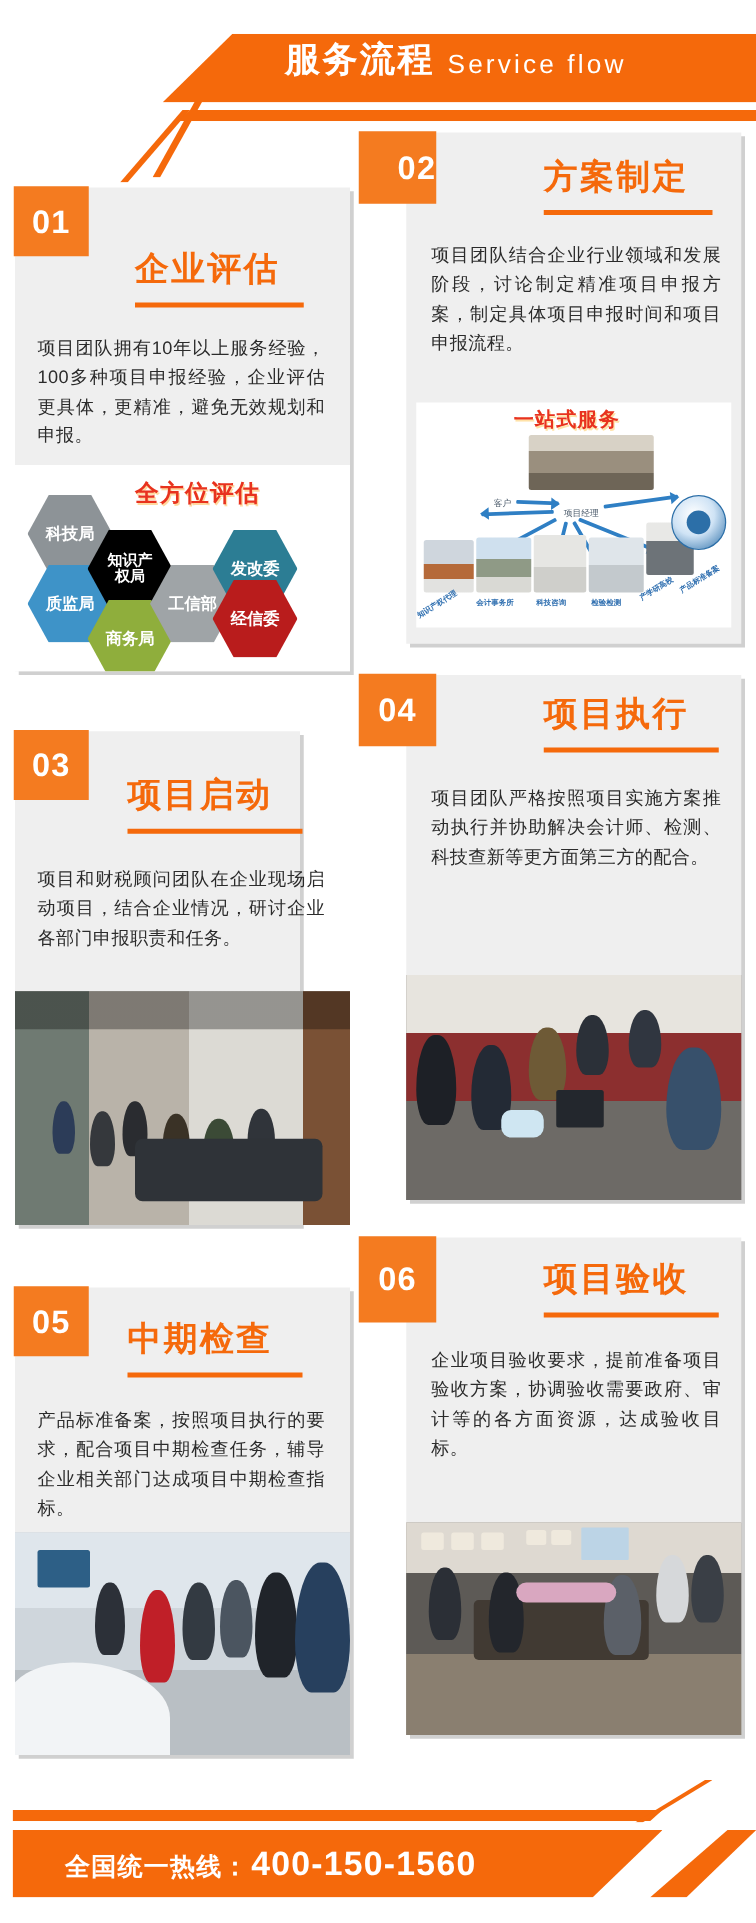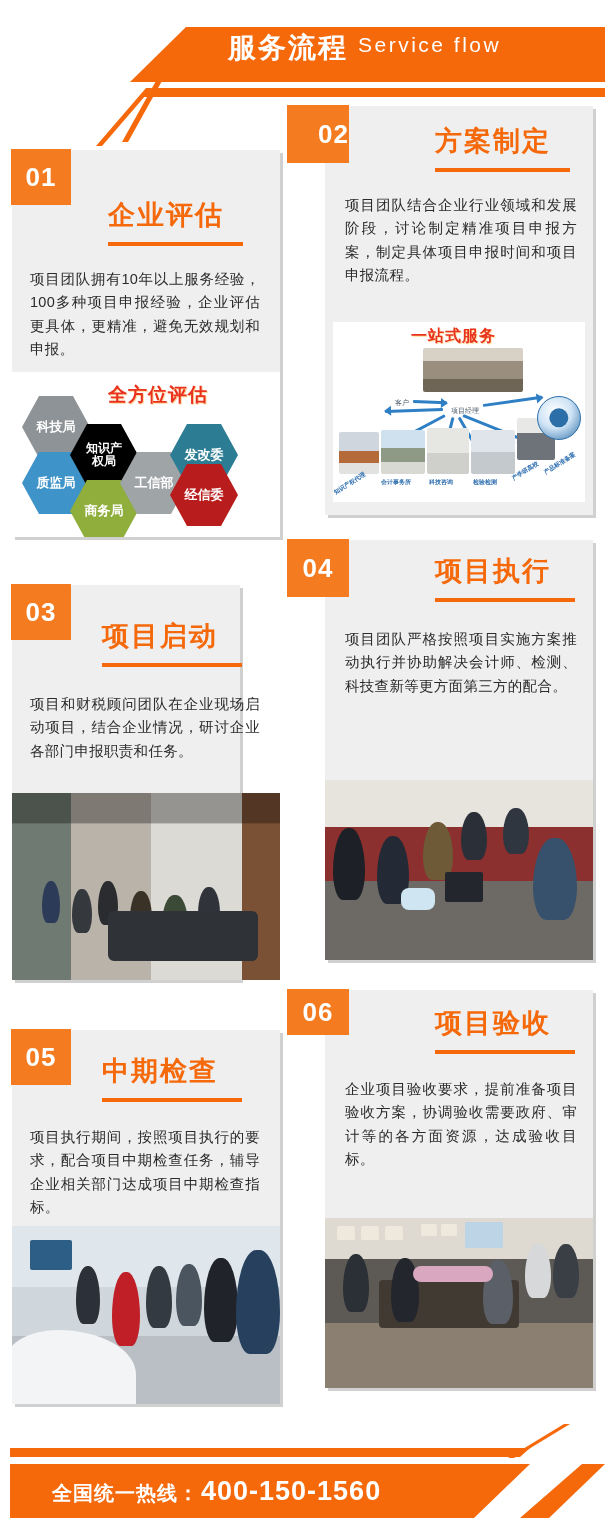--- a/index.html
+++ b/index.html
@@ -26,21 +26,21 @@
     background:#F5690B;
     clip-path:polygon(10px 0,463px 0,463px 9px,0 9px);
   }
   .hdr-stripe-tail{
     position:absolute;left:96px;top:88px;width:56px;height:58px;
     background:#F5690B;
     clip-path:polygon(50px 0,56px 0,6px 58px,0 58px);
   }
   .hdr-text{
     position:absolute;left:228px;top:34px;
-    display:flex;align-items:flex-start;gap:10px;color:#fff;white-space:nowrap;
+    display:flex;align-items:flex-end;gap:10px;color:#fff;white-space:nowrap;
   }
   .hdr-title-cn{font-size:28px;font-weight:bold;letter-spacing:2px;line-height:1;}
   .hdr-title-en{font-size:21px;letter-spacing:2.5px;line-height:1;font-weight:normal;}
 
   
   .card{position:absolute;background:#EFEFEF;box-shadow:3px 3px 0 0 rgba(170,170,170,.55);}
   .badge{
     position:absolute;background:#F47B20;color:#fff;
     display:flex;align-items:center;justify-content:center;
     font-size:26px;font-weight:bold;letter-spacing:1px;z-index:5;
@@ -276,21 +276,21 @@
     </div>
 
     <div class="badge" style="left:-38px;top:-1px;width:62px;height:58px;">
       <span>04</span>
     </div>
   </div>
 
   <div class="card" style="left:12px;top:1030px;width:268px;height:374px;">
     <div class="card-title" style="left:90px;top:28px;">中期检查</div>
     <div class="title-rule" style="left:90px;top:68px;width:140px;"></div>
-    <div class="card-body" style="left:18px;top:96px;width:230px;">项目执行期间，按照项目执行的要求，配合项目中期检查任务，辅导企业相关部门达成项目中期检查指标。</div>
+    <div class="card-body" style="left:18px;top:96px;width:230px;">产品标准备案，按照项目执行的要求，配合项目中期检查任务，辅导企业相关部门达成项目中期检查指标。</div>
 
     <div class="photo ph-tour" style="left:0px;top:196px;width:268px;height:178px;">
       <div class="ph-blob" style="left:18px;top:14px;width:42px;height:30px;border-radius:2px;background:#2d5f86;"></div>
       <div class="ph-blob" style="left:-6px;top:104px;width:130px;height:74px;border-radius:40% 60% 0 0;background:#f2f4f6;"></div>
       <div class="ph-blob" style="left:64px;top:40px;width:24px;height:58px;background:#2c3038;"></div>
       <div class="ph-blob" style="left:100px;top:46px;width:28px;height:74px;background:#c01f28;"></div>
       <div class="ph-blob" style="left:134px;top:40px;width:26px;height:62px;background:#333a42;"></div>
       <div class="ph-blob" style="left:164px;top:38px;width:26px;height:62px;background:#4b5560;"></div>
       <div class="ph-blob" style="left:192px;top:32px;width:34px;height:84px;background:#20242a;"></div>
       <div class="ph-blob" style="left:224px;top:24px;width:44px;height:104px;background:#27405e;"></div>
@@ -315,21 +315,21 @@
       <div class="ph-blob" style="left:140px;top:4px;width:38px;height:26px;border-radius:1px;background:#bcd4e6;"></div>
       <div class="ph-blob" style="left:54px;top:62px;width:140px;height:48px;border-radius:4px;background:#413a33;"></div>
       <div class="ph-blob" style="left:18px;top:36px;width:26px;height:58px;background:#2b2f36;"></div>
       <div class="ph-blob" style="left:66px;top:40px;width:28px;height:64px;background:#23262c;"></div>
       <div class="ph-blob" style="left:158px;top:42px;width:30px;height:64px;background:#5b6068;"></div>
       <div class="ph-blob" style="left:200px;top:26px;width:26px;height:54px;background:#d6d8da;"></div>
       <div class="ph-blob" style="left:228px;top:26px;width:26px;height:54px;background:#3a3f46;"></div>
       <div class="ph-blob" style="left:88px;top:48px;width:80px;height:16px;border-radius:8px;background:#d9a7c0;"></div>
     </div>
 
-    <div class="badge" style="left:-38px;top:-1px;width:62px;height:46px;">
+    <div class="badge" style="left:-38px;top:-1px;width:62px;height:69px;">
       <span>06</span>
     </div>
   </div>
 
   <div class="footer">
     <div class="ft-stripe"></div>
     <div class="ft-stripe-tail"></div>
     <div class="ft-band"></div>
     <div class="ft-band-tail"></div>
     <div class="ft-text">

